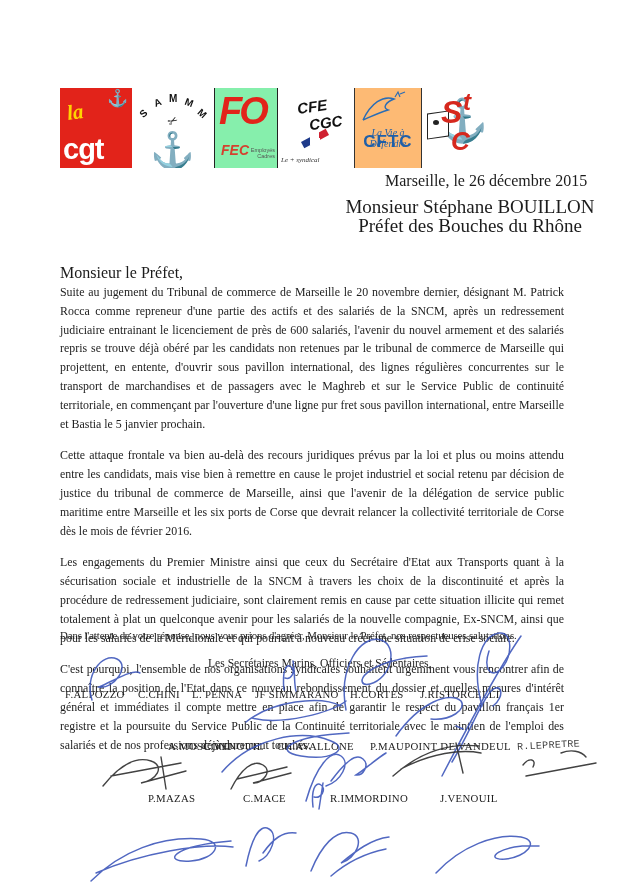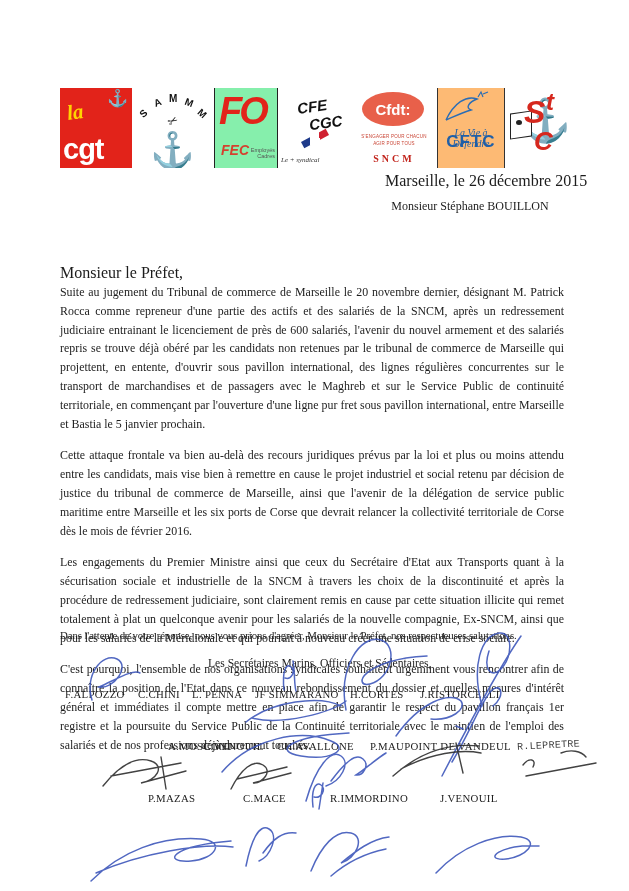--- a/index.html
+++ b/index.html
@@ -48,21 +48,21 @@
   .logo.stc{width:64px;background:#fff;}
   .stc-anchor{position:absolute;right:0px;top:8px;font-size:42px;color:#222;}
   .stc-flag{position:absolute;left:2px;top:24px;width:20px;height:24px;background:#fff;border:1.2px solid #222;transform:skewY(-8deg);}
   .stc-dot{position:absolute;left:8px;top:32px;width:6px;height:5px;background:#222;border-radius:50%;}
   .stc-l{position:absolute;color:#d6281e;font-family:"Liberation Sans",sans-serif;font-weight:900;font-style:italic;}
   .stc-l1{left:16px;top:6px;font-size:32px;}
   .stc-l2{left:38px;top:0px;font-size:24px;}
   .stc-l3{left:26px;top:38px;font-size:26px;}
   
   .date-line{position:absolute;left:385px;top:172px;font-size:16px;}
-  .recipient{position:absolute;left:340px;top:197px;width:260px;text-align:center;font-size:12px;line-height:19px;}
+  .recipient{position:absolute;left:340px;top:197px;width:260px;text-align:center;font-size:19px;line-height:19px;}
   .salutation{position:absolute;left:60px;top:264px;font-size:16px;}
   .body-text{position:absolute;left:60px;top:283px;width:512px;font-size:11.9px;line-height:18.8px;text-align:justify;}
   .body-text p{margin:0 8px 13px 0;}
   .closing{position:absolute;left:60px;top:629px;font-size:10.8px;white-space:nowrap;letter-spacing:-0.1px;}
   .sig-heading{position:absolute;left:208px;top:657px;font-size:11.6px;}
   .sig-row{position:absolute;left:0;width:629px;height:15px;}
   .sig-row span{position:absolute;font-size:10.8px;letter-spacing:.3px;white-space:nowrap;}
   .handwritten{font-family:"Liberation Mono",monospace;font-size:10px !important;color:#3c3c3c;transform:rotate(-3deg);letter-spacing:1.2px;}
   
   .ink-overlay{position:absolute;left:0;top:600px;pointer-events:none;}
@@ -94,28 +94,20 @@
     <span class="fo-tagline">Employés Cadres</span>
   </div>
 
   <div class="logo cfecgc">
     <span class="cfe-l1">CFE</span>
     <span class="cfe-l2">CGC</span>
     <div class="cfe-stripe"></div>
     <span class="cfe-tagline">Le + syndical</span>
   </div>
 
-  <div class="logo cfdt">
-    <div class="cfdt-oval">
-      <span class="cfdt-main">Cfdt:</span>
-    </div>
-    <span class="cfdt-t1">S'ENGAGER POUR CHACUN</span>
-    <span class="cfdt-t2">AGIR POUR TOUS</span>
-    <span class="cfdt-org">SNCM</span>
-  </div>
 
   <div class="logo cftc">
     <svg class="cftc-sketch" width="62" height="36" viewBox="0 0 62 36">
       <path d="M6,30 C14,13 26,5 37,9 C29,12 25,18 31,20 C21,23 11,28 6,30" fill="none" stroke="#2a6db5" stroke-width="1.4"></path>
       <path d="M38,7 l3,-5 l2,5 M43,4 l5,-2" fill="none" stroke="#2a6db5" stroke-width="1.2"></path>
     </svg>
     <span class="cftc-main">CFTC</span>
     <span class="cftc-tagline">La Vie à Défendre</span>
   </div>
 
@@ -126,20 +118,21 @@
     <span class="stc-l stc-l1">S</span>
     <span class="stc-l stc-l2">t</span>
     <span class="stc-l stc-l3">C</span>
   </div>
 </div>
 
 <div class="date-line">Marseille, le 26 décembre 2015</div>
 
 <div class="recipient">
   <div>Monsieur Stéphane BOUILLON</div>
+  <div>Préfet des Bouches du Rhône</div>
 </div>
 
 <div class="salutation">Monsieur le Préfet,</div>
 
 <div class="body-text">
   <p>Suite au jugement du Tribunal de commerce de Marseille le 20 novembre dernier, désignant M. Patrick Rocca comme repreneur d'une partie des actifs et des salariés de la SNCM, après un redressement judiciaire entrainant le licenciement de près de 600 salariés, l'avenir du nouvel armement et des salariés repris se trouve déjà obéré par les candidats non retenues par le tribunal de commerce de Marseille qui projettent, en entente, d'ouvrir sous pavillon international, des  lignes régulières concurrentes sur le transport de marchandises et de passagers avec le Maghreb et sur le Service Public de continuité territoriale, en commençant par l'ouverture d'une ligne pur fret sous pavillon international, entre Marseille et Bastia le 5 janvier prochain.</p>
   <p>Cette attaque frontale va bien au-delà des recours juridiques prévus par la loi et plus ou moins attendu entre les candidats, mais vise bien à remettre en cause le projet industriel et social retenu par décision de justice du tribunal de commerce de Marseille, ainsi que l'avenir de la délégation de service public maritime entre Marseille et les six ports de Corse que devrait relancer la collectivité territoriale de Corse dès le mois de février 2016.</p>
   <p>Les engagements du Premier Ministre ainsi que ceux du Secrétaire d'Etat aux Transports quant à la sécurisation sociale et industrielle de la SNCM à travers les choix de la discontinuité et après la procédure de redressement judiciaire, sont clairement remis en cause par cette situation illicite qui remet totalement à plat un quelconque avenir pour les salariés de la nouvelle compagnie, Ex-SNCM, ainsi que pour les salariés de la Méridionale et qui pourrait à nouveau créer une situation de crise sociale.</p>
   <p>C'est pourquoi, l'ensemble de nos organisations syndicales souhaitent urgemment vous rencontrer afin de connaître la position de l'Etat dans ce nouveau rebondissement du dossier et quelles mesures d'intérêt général et immédiates il compte mettre en place afin de garantir le respect du pavillon français 1er registre et la poursuite du Service Public de la Continuité territoriale avec le maintien de l'emploi des salariés et de nos professions déjà durement touchés.</p>
 </div>

